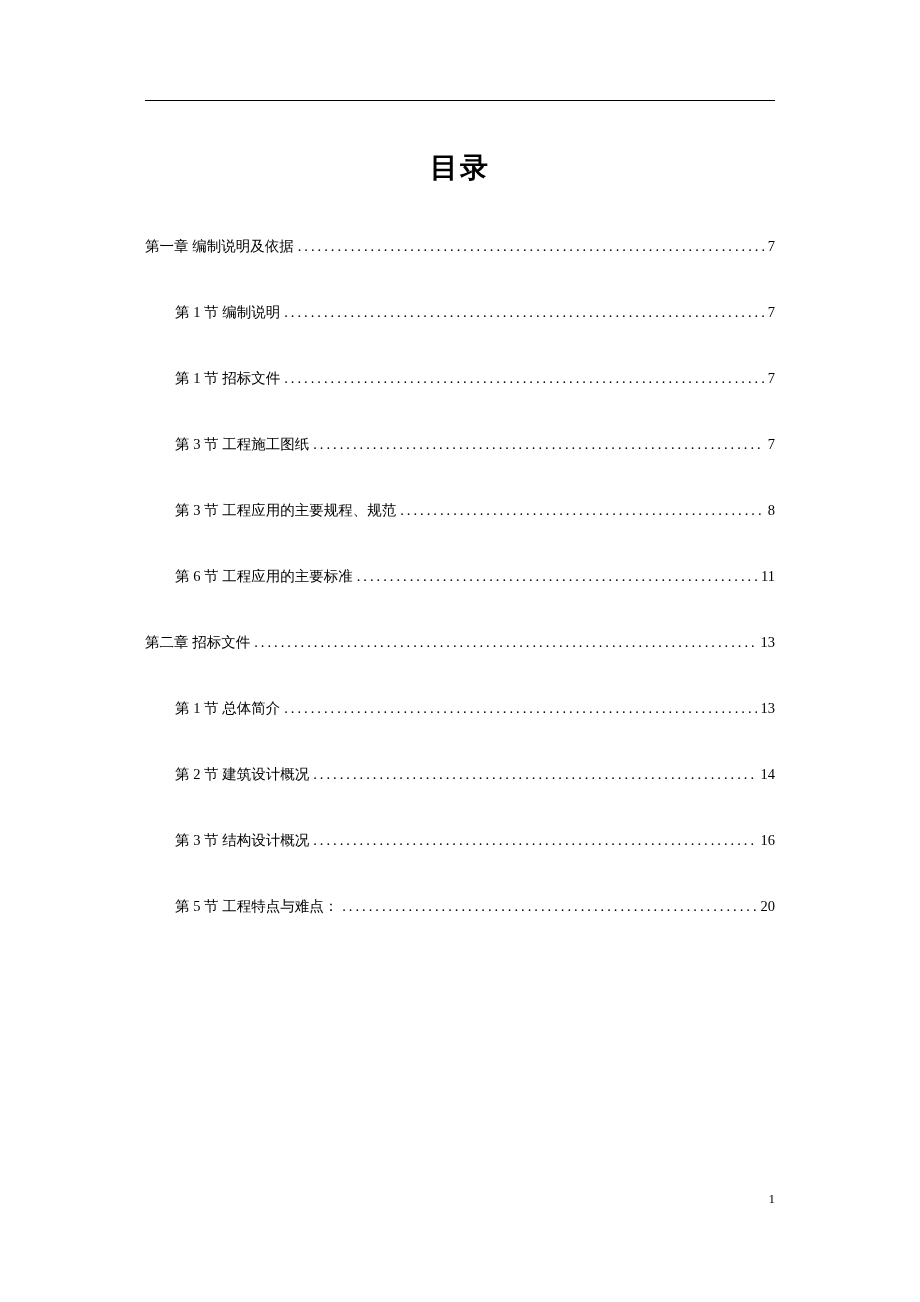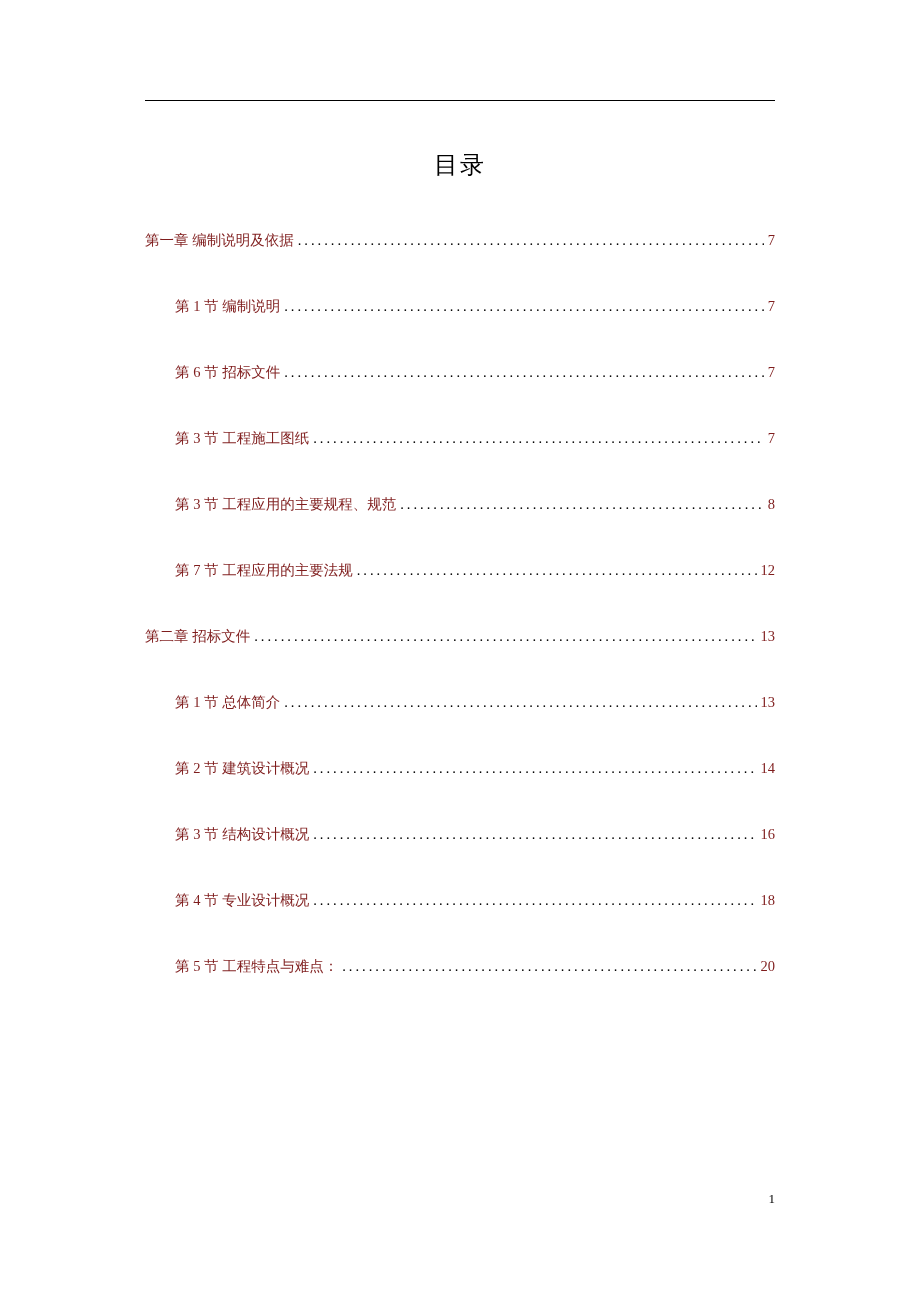--- a/index.html
+++ b/index.html
@@ -19,29 +19,29 @@
       height: 100%;
       position: relative;
     }
     .hr-line {
       border: none;
       border-top: 1.5px solid #000;
       margin-bottom: 48px;
     }
     .title {
       text-align: center;
-      font-size: 24px;
-      font-weight: normal;
+      font-size: 28px;
+      font-weight: bold;
       font-family: "SimHei", "黑体", sans-serif;
       margin-bottom: 50px;
       letter-spacing: 2px;
     }
     .toc {
       font-size: 14.5px;
-      color: #7f1d1d;
+      color: #000000;
     }
     .toc-row {
       display: flex;
       align-items: baseline;
       margin-bottom: 47px;
       white-space: nowrap;
     }
     .toc-row.level-1 {
       padding-left: 0;
     }
@@ -84,38 +84,38 @@
       <span class="toc-label">第一章 编制说明及依据</span>
       <span class="toc-dots"></span>
       <span class="toc-page">7</span>
     </div>
     <div class="toc-row level-2">
       <span class="toc-label">第 1 节 编制说明</span>
       <span class="toc-dots"></span>
       <span class="toc-page">7</span>
     </div>
     <div class="toc-row level-2">
-      <span class="toc-label">第 6 节 招标文件</span>
+      <span class="toc-label">第 1 节 招标文件</span>
       <span class="toc-dots"></span>
       <span class="toc-page">7</span>
     </div>
     <div class="toc-row level-2">
       <span class="toc-label">第 3 节 工程施工图纸</span>
       <span class="toc-dots"></span>
       <span class="toc-page">7</span>
     </div>
     <div class="toc-row level-2">
       <span class="toc-label">第 3 节 工程应用的主要规程、规范</span>
       <span class="toc-dots"></span>
       <span class="toc-page">8</span>
     </div>
     <div class="toc-row level-2">
-      <span class="toc-label">第 7 节 工程应用的主要法规</span>
+      <span class="toc-label">第 6 节 工程应用的主要标准</span>
       <span class="toc-dots"></span>
-      <span class="toc-page">12</span>
+      <span class="toc-page">11</span>
     </div>
     <div class="toc-row level-1">
       <span class="toc-label">第二章 招标文件</span>
       <span class="toc-dots"></span>
       <span class="toc-page">13</span>
     </div>
     <div class="toc-row level-2">
       <span class="toc-label">第 1 节 总体简介</span>
       <span class="toc-dots"></span>
       <span class="toc-page">13</span>
@@ -124,25 +124,20 @@
       <span class="toc-label">第 2 节 建筑设计概况</span>
       <span class="toc-dots"></span>
       <span class="toc-page">14</span>
     </div>
     <div class="toc-row level-2">
       <span class="toc-label">第 3 节 结构设计概况</span>
       <span class="toc-dots"></span>
       <span class="toc-page">16</span>
     </div>
     <div class="toc-row level-2">
-      <span class="toc-label">第 4 节 专业设计概况</span>
-      <span class="toc-dots"></span>
-      <span class="toc-page">18</span>
-    </div>
-    <div class="toc-row level-2">
       <span class="toc-label">第 5 节 工程特点与难点：</span>
       <span class="toc-dots"></span>
       <span class="toc-page">20</span>
     </div>
   </div>
 
   <div class="page-number">1</div>
 </div>
 
 </body></html>

